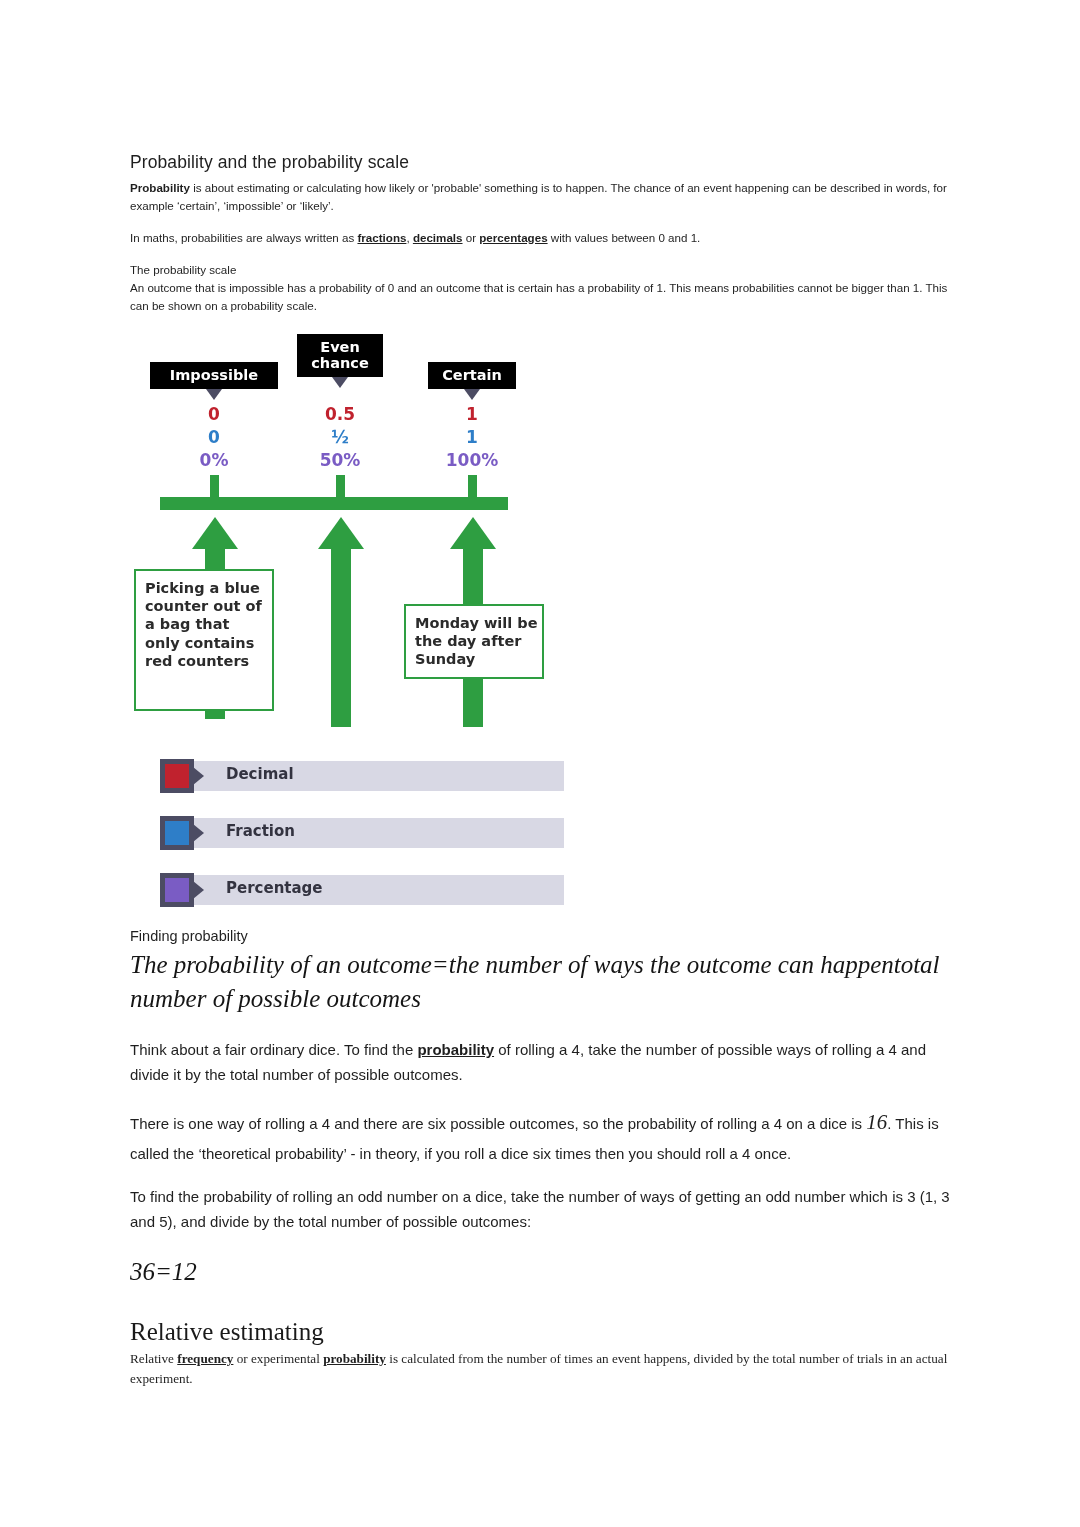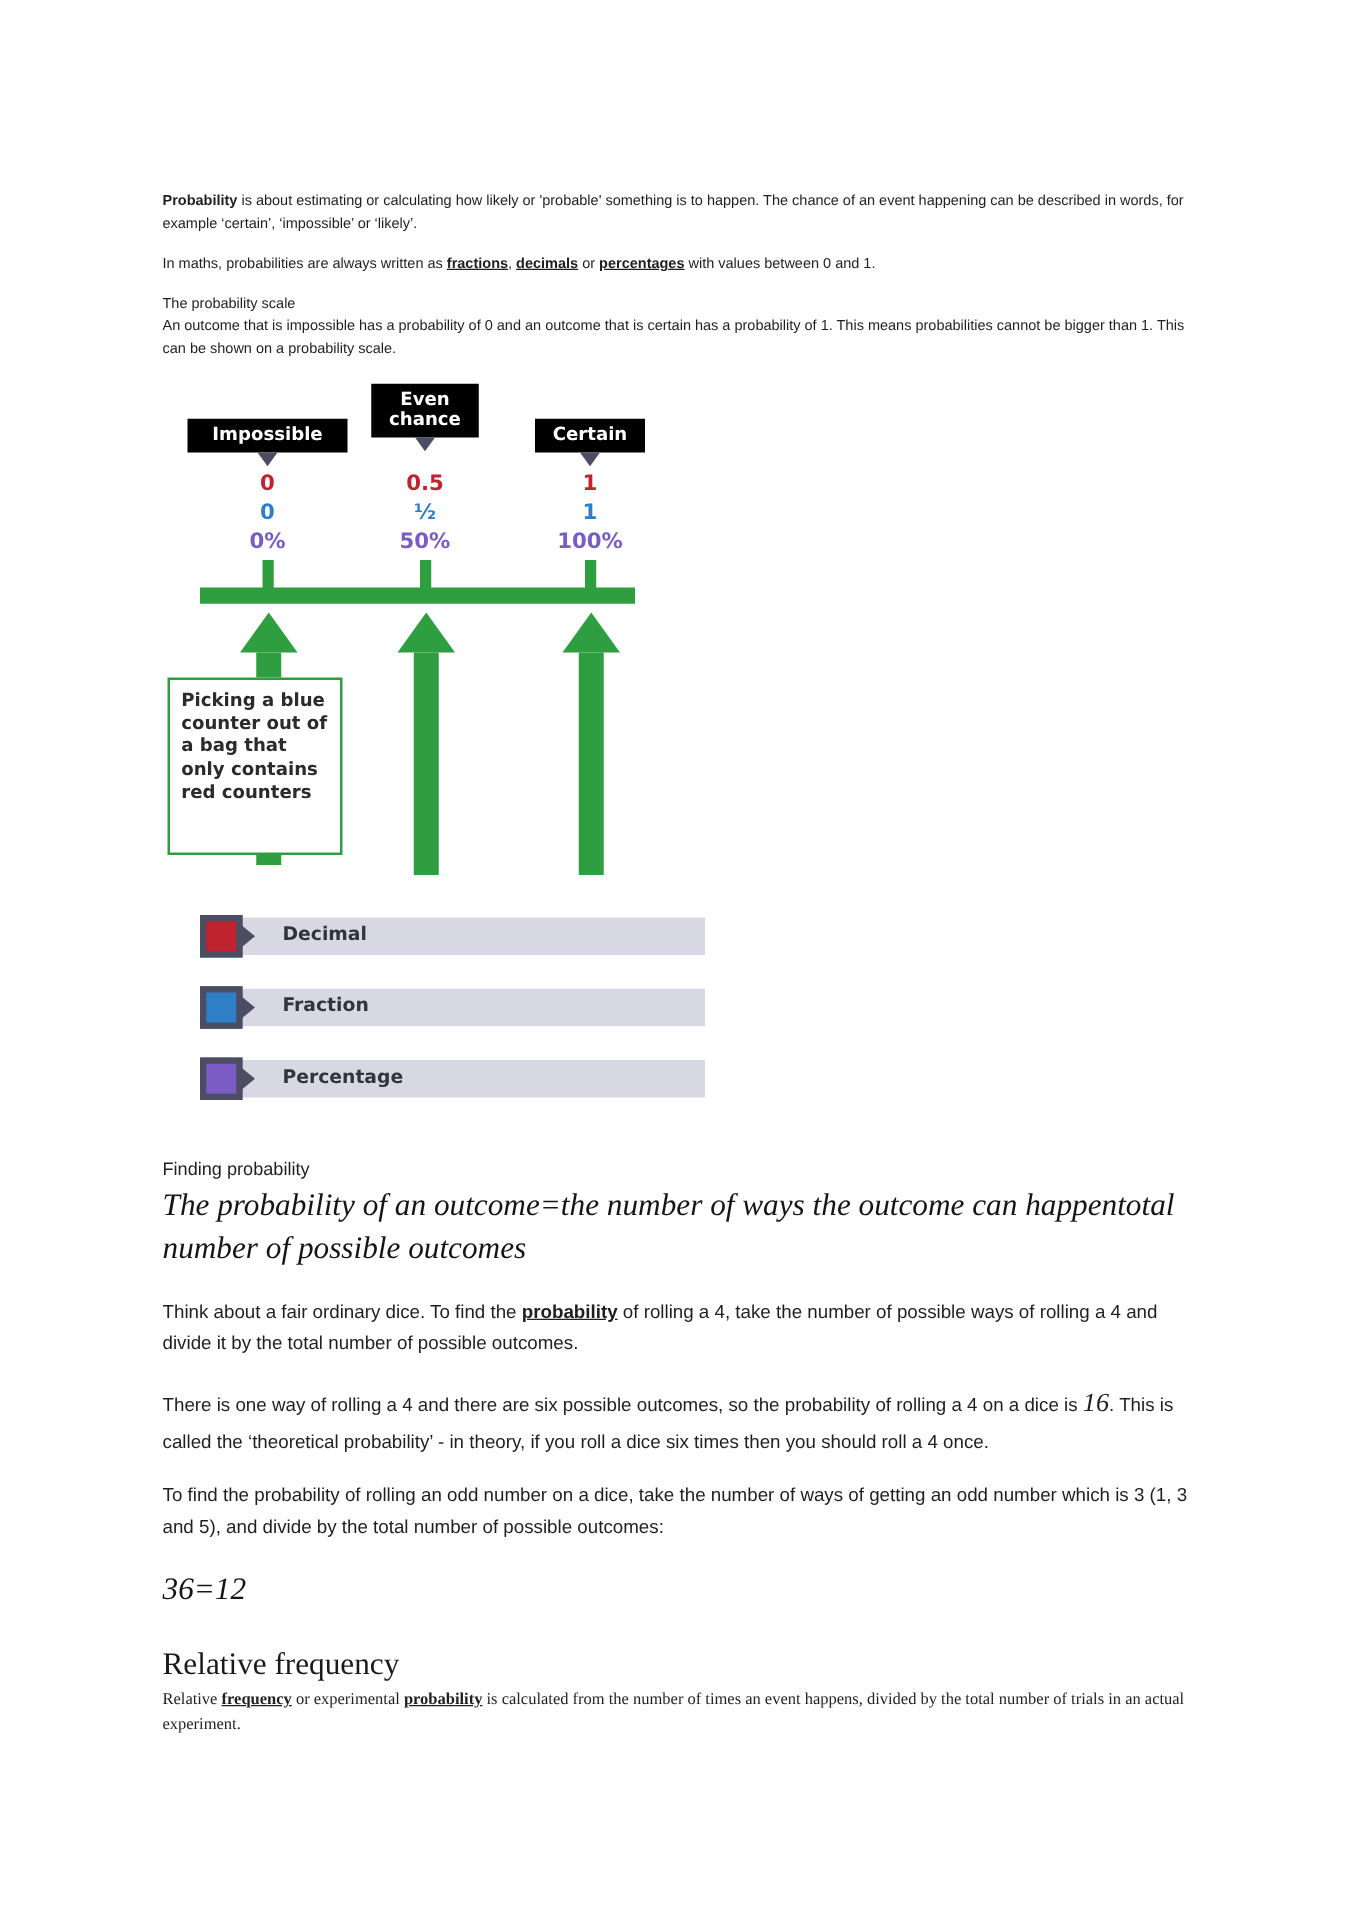--- a/index.html
+++ b/index.html
@@ -248,20 +248,21 @@
     color: #1f1f1f;
   }
 </style>
 </head>
 <body>
 
 <div class="page">
 
   <div class="content">
 
+    <h1 class="doc-title">Probability and the probability scale</h1>
 
     <p class="small"><span class="b">Probability</span><span> is about estimating or calculating how likely or 'probable' something is to happen. The chance of an event happening can be described in words, for example ‘certain’, ‘impossible’ or ‘likely’.</span></p>
 
     <div class="gap-sm"></div>
 
     <p class="small"><span>In maths, probabilities are always written as </span><span class="bu">fractions</span><span>, </span><span class="bu">decimals</span><span> or </span><span class="bu">percentages</span><span> with values between 0 and 1.</span></p>
 
     <div class="gap-sm"></div>
 
     <p class="small">The probability scale</p>
@@ -313,20 +314,21 @@
       </div>
 
       <div class="uparrow" style="left:318px; top:188px;">
         <div class="head"></div>
         <div class="shaft" style="height:178px;"></div>
       </div>
 
       <div class="callout" style="left:2px; top:240px; width:140px; height:142px;">Picking a blue counter out of a bag that only contains red counters</div>
 
 
+      <div class="callout" style="left:272px; top:275px; width:140px; height:75px;">Monday will be the day after Sunday</div>
 
       <div class="legend">
 
         <div class="legend-row">
           <div class="legend-bar"></div>
           <div class="legend-swatch" style="background:#c0222e;"></div>
           <div class="legend-nose"></div>
           <div class="legend-label">Decimal</div>
         </div>
 
@@ -366,19 +368,19 @@
     <div style="height:18px;"></div>
 
     <p class="body">To find the probability of rolling an odd number on a dice, take the number of ways of getting an odd number which is 3 (1, 3 and 5), and divide by the total number of possible outcomes:</p>
 
     <div style="height:24px;"></div>
 
     <p class="formula-small">36=12</p>
 
     <div style="height:32px;"></div>
 
-    <h2 class="sec">Relative frequency</h2>
+    <h2 class="sec">Relative estimating</h2>
 
     <p class="serif-small"><span>Relative </span><span class="bu">frequency</span><span> or experimental </span><span class="bu">probability</span><span> is calculated from the number of times an event happens, divided by the total number of trials in an actual experiment.</span></p>
 
   </div>
 
 </div>
 
 </body></html>

